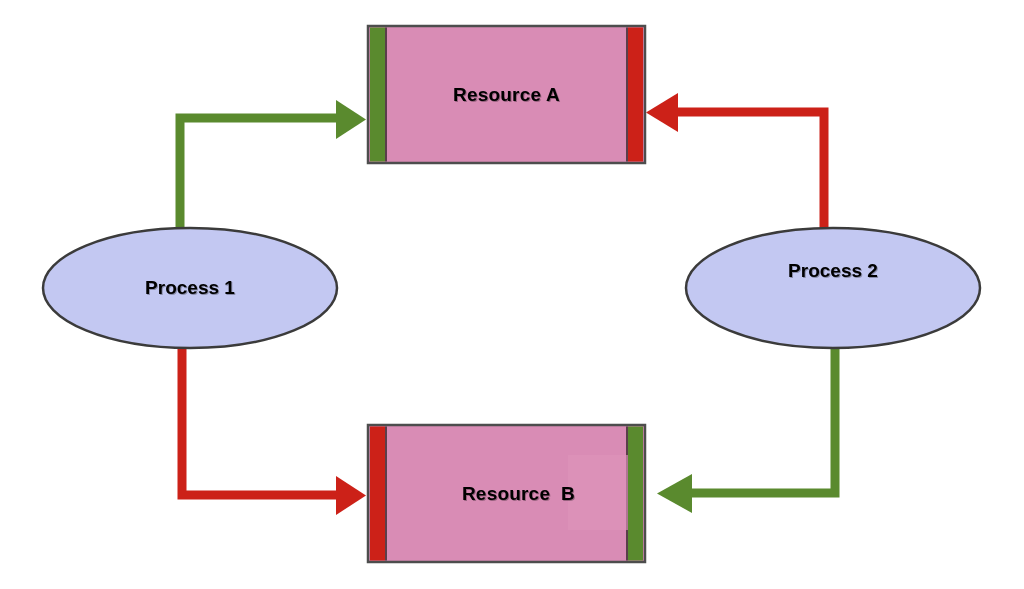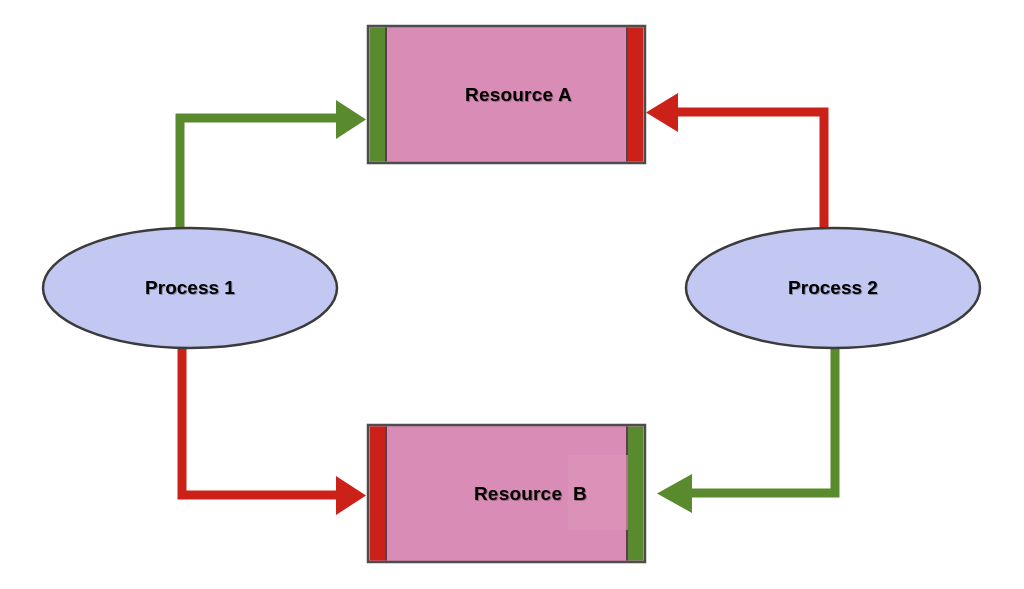--- a/index.html
+++ b/index.html
@@ -28,21 +28,21 @@
     font-weight: bold;
     font-size: 19px;
     color: #000000;
     text-shadow: 1px 1px 0 rgba(0,0,0,0.30);
     white-space: pre;
     display: flex;
     align-items: center;
     justify-content: center;
     pointer-events: none;
   }
-  .res-label { letter-spacing: 0.2px; margin-left: 12px; }
+  .res-label { letter-spacing: 0.2px; }
 </style>
 </head>
 <body>
 
 <div id="canvas">
 
   <svg class="layer" viewBox="0 0 1024 589">
 
     <g>
       <path d="M 180 290 L 180 118 L 338 118" fill="none" stroke="#5a8a2e" stroke-width="9" stroke-linecap="butt" stroke-linejoin="miter"></path>
@@ -90,15 +90,15 @@
     </g>
 
   </svg>
 
   <div class="node-label res-label" style="left:368px; top:26px; width:277px; height:137px;">Resource A</div>
 
   <div class="node-label res-label" style="left:368px; top:425px; width:301px; height:137px;">Resource  B</div>
 
   <div class="node-label" style="left:43px; top:228px; width:294px; height:120px;text-align:center;">Process 1</div>
 
-  <div class="node-label" style="left:686px; top:228px; width:294px; height:120px;">Process 2</div>
+  <div class="node-label" style="left:686px; top:211px; width:294px; height:120px;">Process 2</div>
 
 </div>
 
 </body></html>

